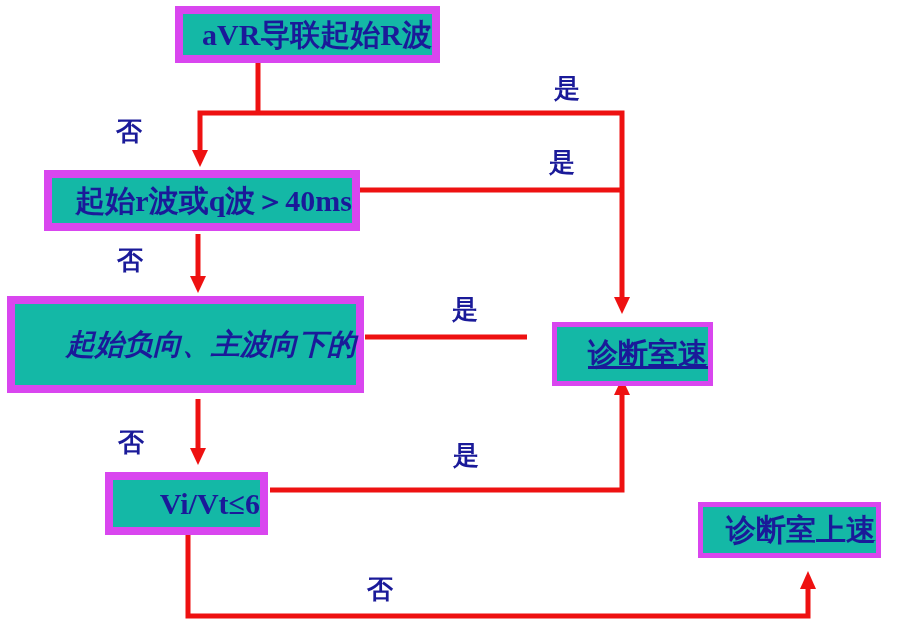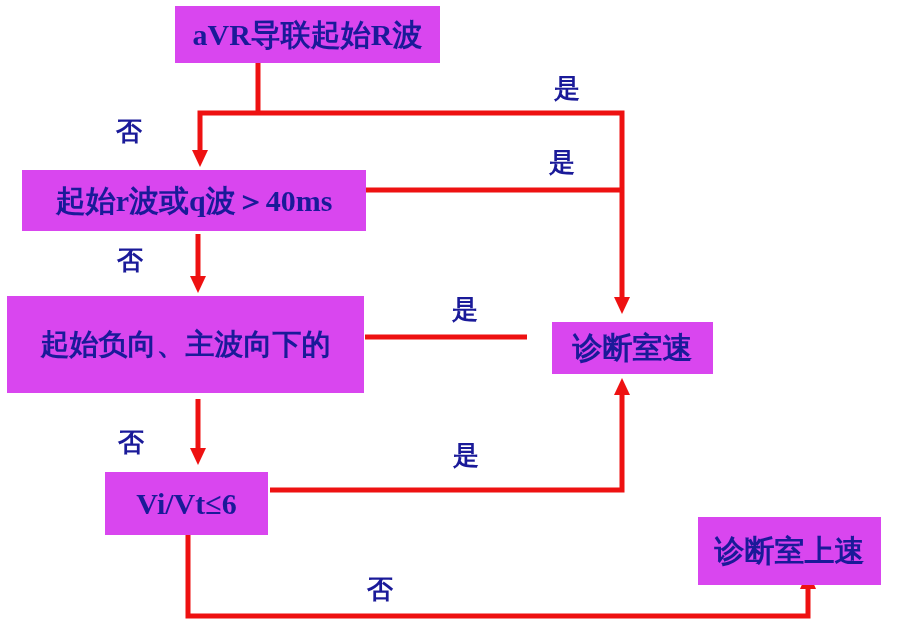--- a/index.html
+++ b/index.html
@@ -19,26 +19,26 @@
     position: absolute;
     left: 0;
     top: 0;
     width: 900px;
     height: 628px;
   }
   .node {
     position: absolute;
     box-sizing: border-box;
     border: 8px solid #d946ef;
-    background: #d946ef;
+    background: #14b8a6;
     color: #1a1a99;
     font-weight: bold;
     display: flex;
     flex-direction: column;
-    align-items: center;
+    align-items: flex-end;
     justify-content: center;
     text-align: center;
     line-height: 1.18;
     z-index: 2;
   }
   .node.diag { border-width: 5px; }
   .edge-label {
     position: absolute;
     transform: translate(-50%, -50%);
     color: #1a1a99;
@@ -82,37 +82,37 @@
       <polygon points="190,448 206,448 198,465"></polygon>
       <polygon points="614,395 630,395 622,378"></polygon>
       <polygon points="800,589 816,589 808,571"></polygon>
     </g>
   </svg>
 
   <div class="node fs30" style="left:175px; top:6px; width:265px; height:57px;">
     <span>aVR导联起始R波</span>
   </div>
 
-  <div class="node fs30" style="left:22px; top:170px; width:344px; height:61px;">
+  <div class="node fs30" style="left:44px; top:170px; width:316px; height:61px;">
     <span>起始r波或q波＞40ms</span>
   </div>
 
-  <div class="node fs29" style="left:7px; top:296px; width:357px; height:97px;">
+  <div class="node fs29" style="left:7px; top:296px; width:357px; height:97px;font-style:italic;">
     <span>起始负向、主波向下的</span>
   </div>
 
   <div class="node fs30" style="left:105px; top:472px; width:163px; height:63px;">
     <span>Vi/Vt≤6</span>
   </div>
 
-  <div class="node diag fs30" style="left:552px; top:322px; width:161px; height:52px;">
+  <div class="node diag fs30" style="left:552px; top:322px; width:161px; height:64px;text-decoration:underline;">
     <span>诊断室速</span>
   </div>
 
-  <div class="node diag fs30" style="left:698px; top:517px; width:183px; height:68px;">
+  <div class="node diag fs30" style="left:698px; top:502px; width:183px; height:56px;">
     <span>诊断室上速</span>
   </div>
 
   <span class="edge-label" style="left:567px; top:89px;">是</span>
   <span class="edge-label" style="left:129px; top:132px;">否</span>
   <span class="edge-label" style="left:562px; top:163px;">是</span>
   <span class="edge-label" style="left:130px; top:261px;">否</span>
   <span class="edge-label" style="left:465px; top:310px;">是</span>
   <span class="edge-label" style="left:131px; top:443px;">否</span>
   <span class="edge-label" style="left:466px; top:456px;">是</span>

